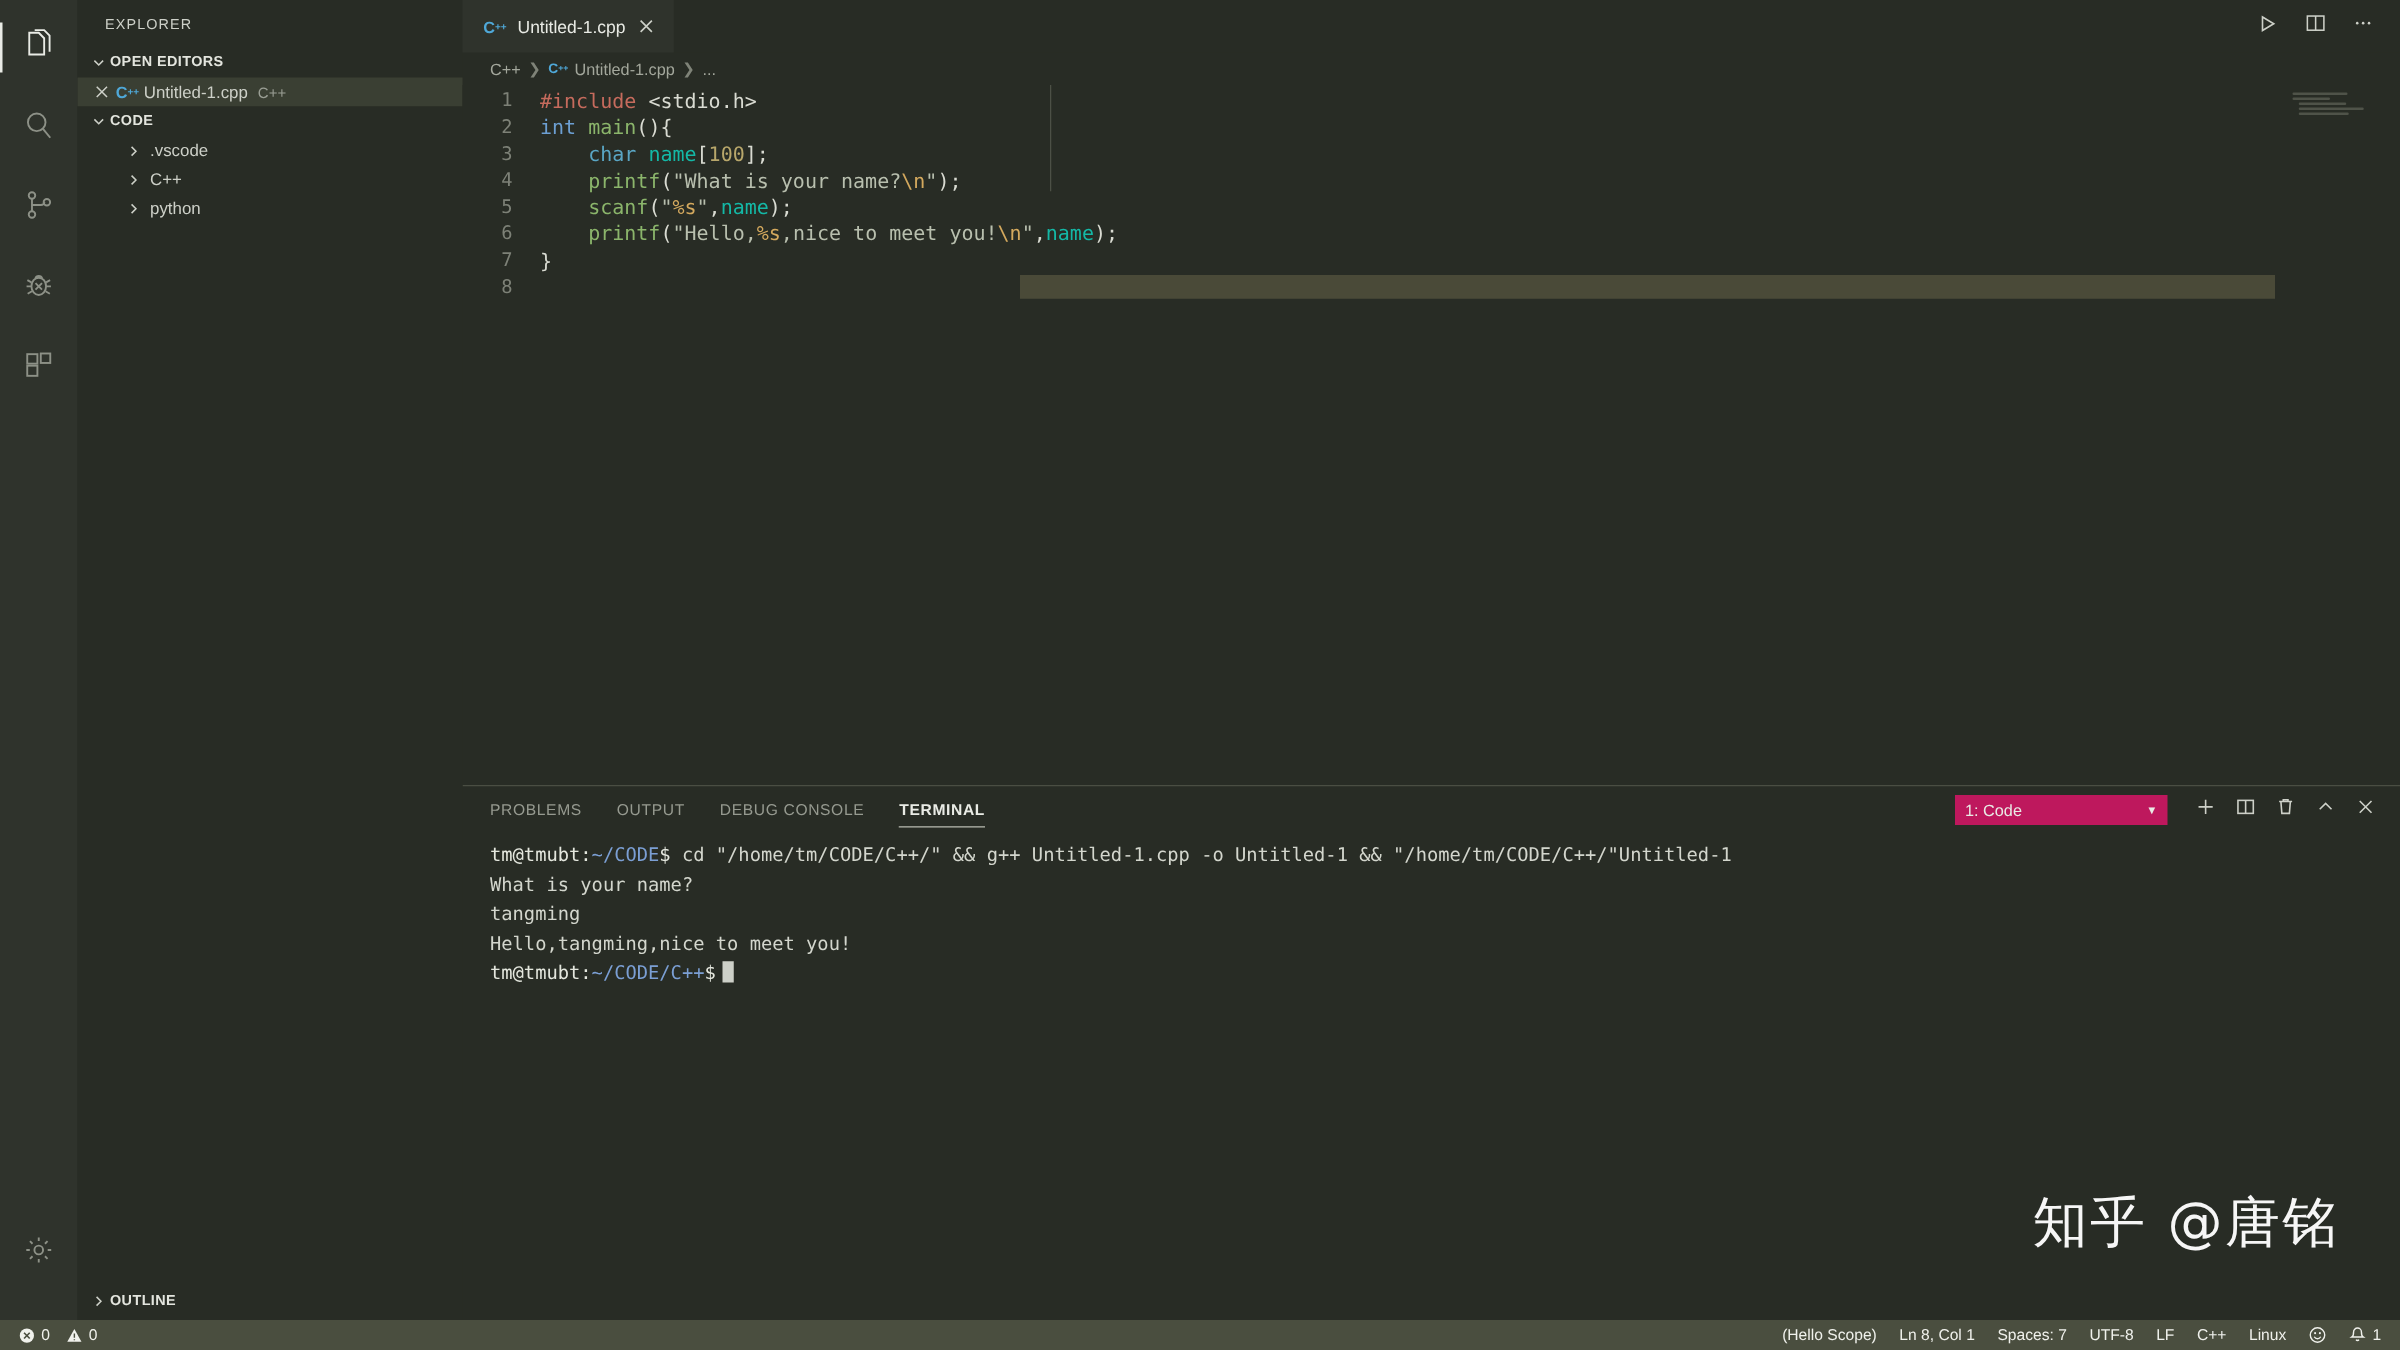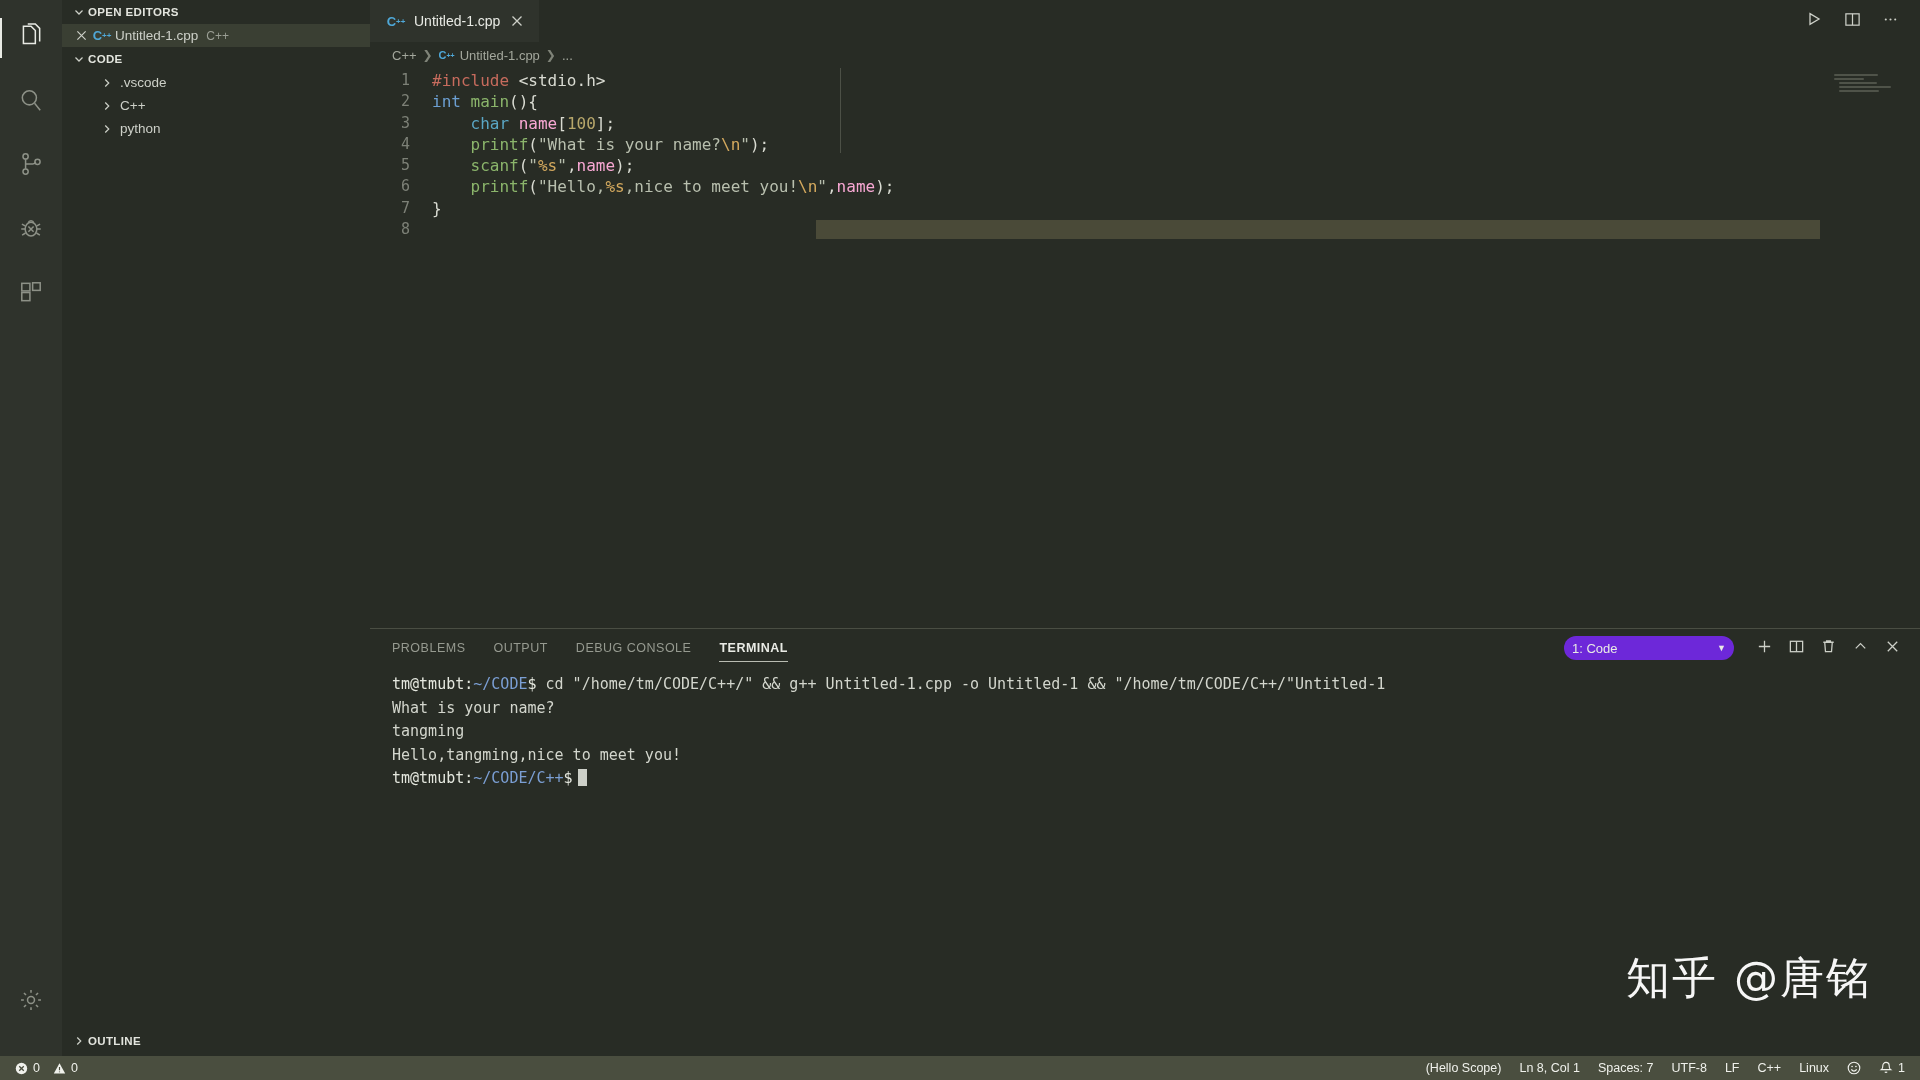--- a/index.html
+++ b/index.html
@@ -99,21 +99,21 @@
   }
   .indent-guide {
     position:absolute; left:470px; top:0; width:1px; height:85px; background:#4c5046;
   }
   
   .t-pre   { color:#c66b5d;margin-top:28px; }
   .t-inc   { color:#d9dbd2; }
   .t-kw    { color:#6c9fd2; }
   .t-fn    { color:#8bb56b; }
   .t-type  { color:#5aa6c4; }
-  .t-var   { color:#f9a8d4; }
+  .t-var   { color:#14b8a6; }
   .t-str   { color:#b8bfae; }
   .t-num   { color:#b8a76b; }
   .t-esc   { color:#d4a95e; }
   .t-fmt   { color:#d4a95e; }
   .t-punc  { color:#d9dbd2; }
   .t-plain { color:#d9dbd2; }
 
   .minimap { position:absolute; top:6px; right:28px; width:58px; height:22px; opacity:.55; }
   .mm-l { height:2px; background:#6f7367; margin-bottom:2px; border-radius:1px; }
 
@@ -123,24 +123,23 @@
   .ptab {
     font-size:12.5px; letter-spacing:.5px; color:#969a90; margin-right:28px; cursor:pointer;
     height:38px; display:flex; align-items:center; position:relative; text-transform:uppercase;
   }
   .ptab.active { color:#e9ebe5; font-weight:bold; }
   .ptab.active:after {
     content:""; position:absolute; left:0; right:0; bottom:5px; height:1px; background:#b9bcb2;
   }
   .panelactions { margin-left:auto; display:flex; align-items:center; gap:4px; padding-right:14px; }
   .term-select {
-    background:#6d28d9; color:#e9ebe5; font-size:13px; height:24px; width:170px;
+    background:#be185d; color:#e9ebe5; font-size:13px; height:24px; width:170px;
     display:flex; align-items:center; padding:0 8px; cursor:pointer; position:relative;
     margin-right:12px;
-    border-radius:12px;
   }
   .term-select .caret { margin-left:auto; font-size:9px; }
   .pa-btn { width:28px; height:28px; display:flex; align-items:center; justify-content:center; cursor:pointer; }
   .pa-btn svg { stroke:#cdd0c8; fill:none; stroke-width:1.35; }
 
   .terminal {
     flex:1; padding:6px 0 0 22px; font-family:"DejaVu Sans Mono", monospace;
     font-size:15px; line-height:23.6px; color:#d3d6cd; overflow:hidden; white-space:pre;
   }
   .tl { height:23.6px; }
@@ -226,20 +225,21 @@
             <svg width="26" height="26" viewBox="0 0 24 24">
                 <circle cx="12" cy="12" r="3.2"></circle>
                 <path d="M12 2.8v2.6M12 18.6v2.6M21.2 12h-2.6M5.4 12H2.8M18.5 5.5l-1.9 1.9M7.4 16.6l-1.9 1.9M18.5 18.5l-1.9-1.9M7.4 7.4L5.5 5.5"></path>
               </svg>
           </span>
         </div>
       </div>
     </div>
 
     <div class="sidebar">
+      <div class="sb-title">EXPLORER</div>
 
       <div class="section-head">
         <span class="twisty">
           <svg width="14" height="14" viewBox="0 0 16 16">
               <path d="M4 6.3l4 4 4-4"></path>
             </svg>
         </span>
         <span>OPEN EDITORS</span>
       </div>
 

